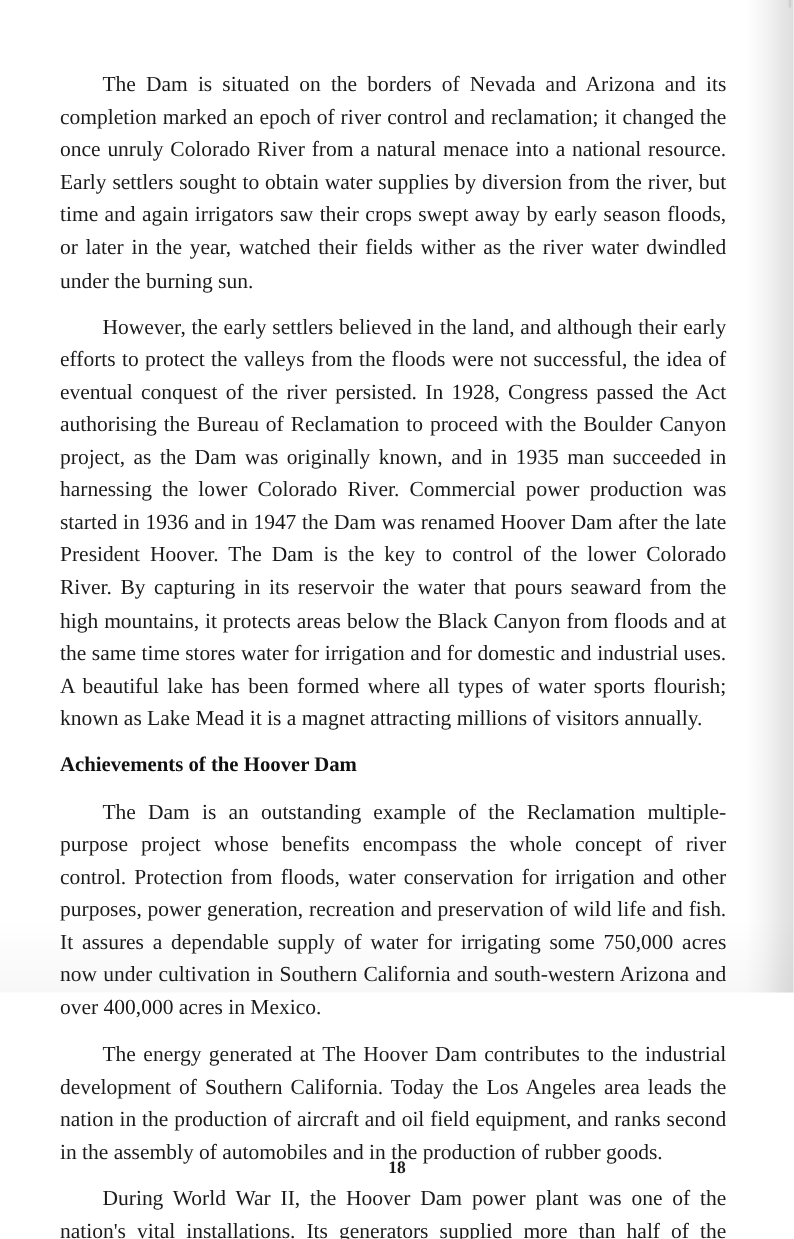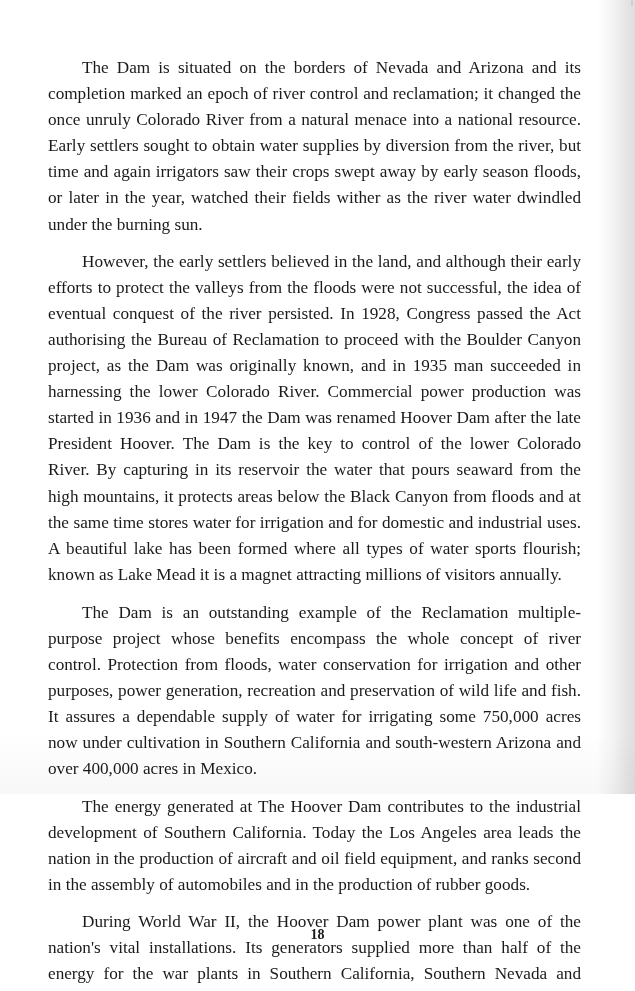--- a/index.html
+++ b/index.html
@@ -76,20 +76,21 @@
 <body>
 
 <div class="page">
   <div class="scan-mark"></div>
 
   <div class="text-column">
     <p class="para">The Dam is situated on the borders of Nevada and Arizona and its completion marked an epoch of river control and reclamation; it changed the once unruly Colorado River from a natural menace into a national resource. Early settlers sought to obtain water supplies by diversion from the river, but time and again irrigators saw their crops swept away by early season floods, or later in the year, watched their fields wither as the river water dwindled under the burning sun.</p>
 
     <p class="para">However, the early settlers believed in the land, and although their early efforts to protect the valleys from the floods were not successful, the idea of eventual conquest of the river persisted. In 1928, Congress passed the Act authorising the Bureau of Reclamation to proceed with the Boulder Canyon project, as the Dam was originally known, and in 1935 man succeeded in harnessing the lower Colorado River. Commercial power production was started in 1936 and in 1947 the Dam was renamed Hoover Dam after the late President Hoover. The Dam is the key to control of the lower Colorado River. By capturing in its reservoir the water that pours seaward from the high mountains, it protects areas below the Black Canyon from floods and at the same time stores water for irrigation and for domestic and industrial uses. A beautiful lake has been formed where all types of water sports flourish; known as Lake Mead it is a magnet attracting millions of visitors annually.</p>
 
+    <h2 class="heading">Achievements of the Hoover Dam</h2>
 
     <p class="para after-heading">The Dam is an outstanding example of the Reclamation multiple-purpose project whose benefits encompass the whole concept of river control. Protection from floods, water conservation for irrigation and other purposes, power generation, recreation and preservation of wild life and fish. It assures a dependable supply of water for irrigating some 750,000 acres now under cultivation in Southern California and south-western Arizona and over 400,000 acres in Mexico.</p>
 
     <p class="para">The energy generated at The Hoover Dam contributes to the industrial development of Southern California. Today the Los Angeles area leads the nation in the production of aircraft and oil field equipment, and ranks second in the assembly of automobiles and in the production of rubber goods.</p>
 
     <p class="para">During World War II, the Hoover Dam power plant was one of the nation's vital installations. Its generators supplied more than half of the energy for the war plants in Southern California, Southern Nevada and Arizona.</p>
   </div>
 
   <div class="page-number">18</div>
 

